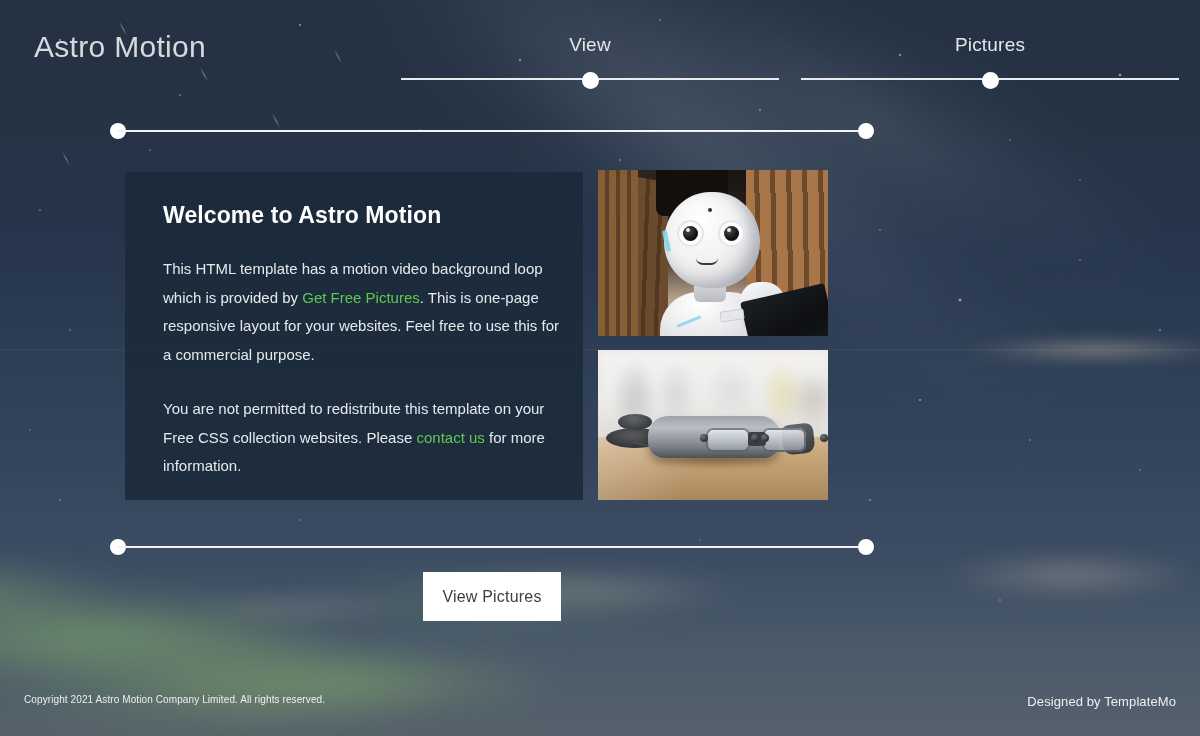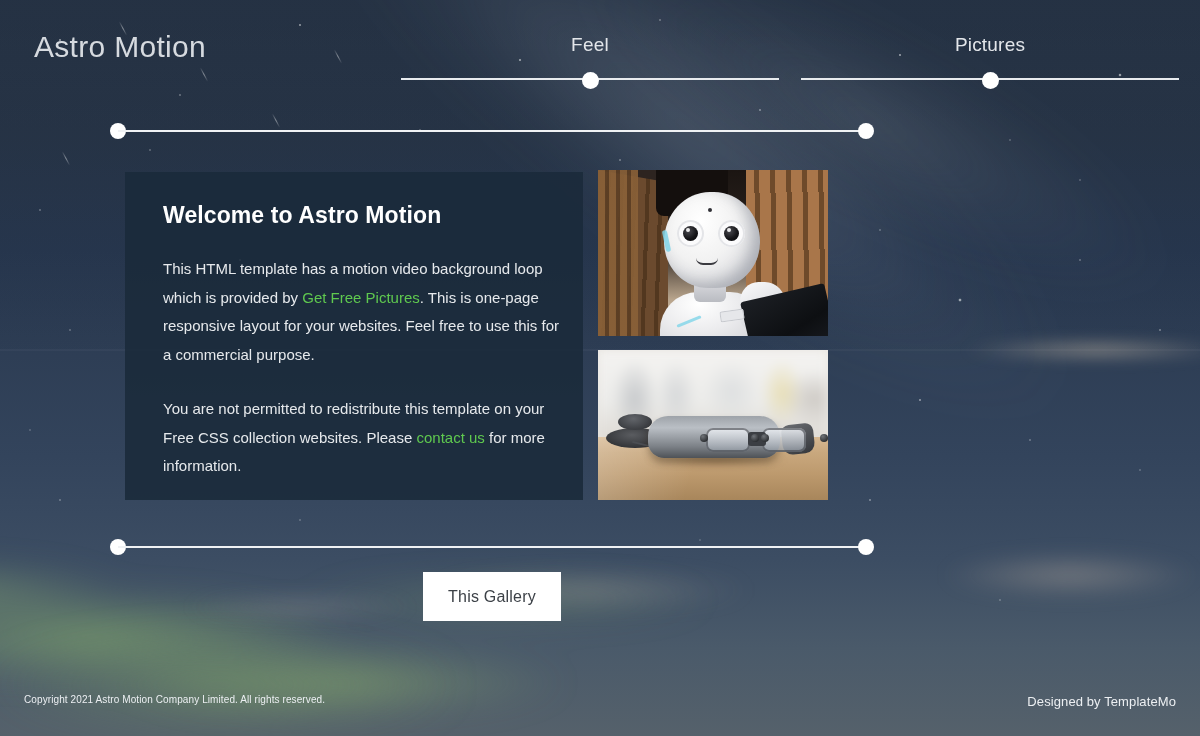--- a/index.html
+++ b/index.html
@@ -512,21 +512,21 @@
   <div class="streak" style="left:196px;  top:74px;"></div>
   <div class="streak" style="left:268px;  top:120px;"></div>
   <div class="streak" style="left:58px;   top:158px;"></div>
   <div class="streak" style="left:330px;  top:56px;"></div>
 
   <header class="header">
     <div class="logo">Astro Motion</div>
 
     <nav class="nav">
       <div class="nav-item">
-        <span class="nav-label">Feel</span>
+        <span class="nav-label">View</span>
         <span class="nav-rail"></span>
         <span class="nav-dot"></span>
       </div>
       <div class="nav-item">
         <span class="nav-label">Pictures</span>
         <span class="nav-rail"></span>
         <span class="nav-dot"></span>
       </div>
     </nav>
   </header>
@@ -604,20 +604,20 @@
 
     </div>
   </main>
 
   <div class="divider" id="divider-bottom">
     <span class="knob left"></span>
     <span class="line"></span>
     <span class="knob right"></span>
   </div>
 
-  <button class="btn-gallery">This Gallery</button>
+  <button class="btn-gallery">View Pictures</button>
 
   <footer class="footer">
     <div class="footer-left">Copyright 2021 Astro Motion Company Limited. All rights reserved.</div>
     <div class="footer-right">Designed by TemplateMo</div>
   </footer>
 
 </div>
 
 </body></html>

